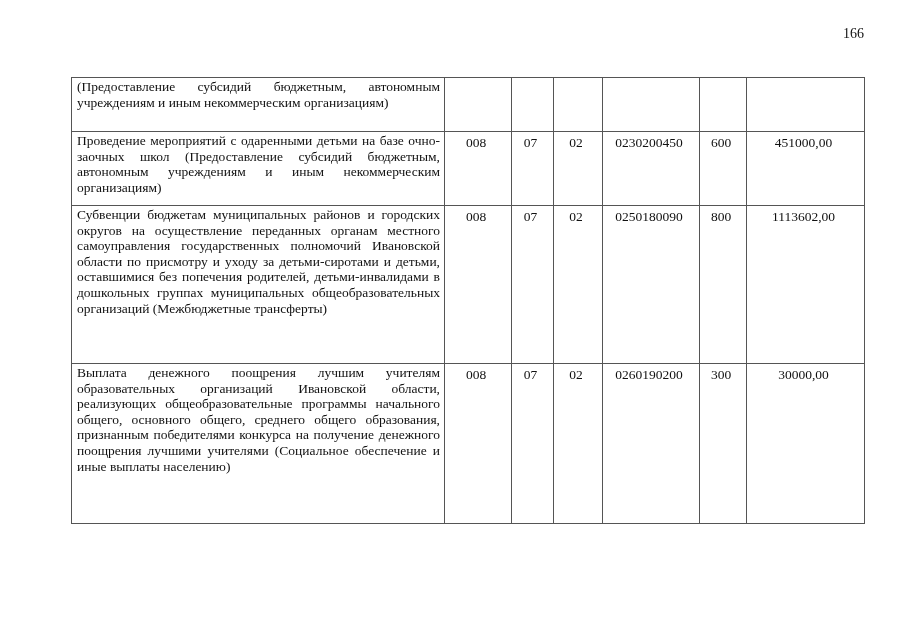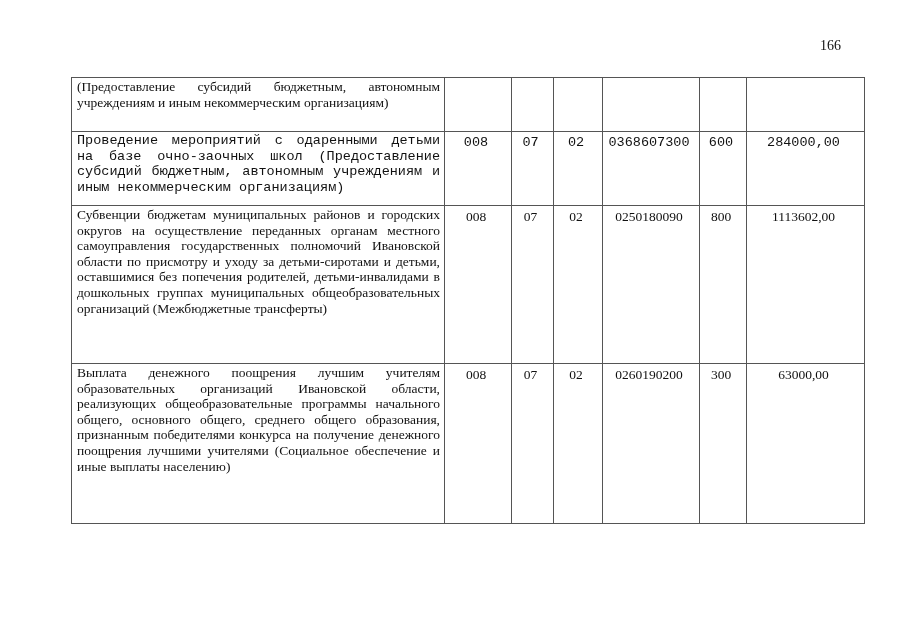--- a/index.html
+++ b/index.html
@@ -10,24 +10,24 @@
     body {
       width: 905px;
       height: 640px;
       position: relative;
       overflow: hidden;
       font-family: "Liberation Serif", "DejaVu Serif", serif;
       color: #111111;
     }
     .page-number {
       position: absolute;
-      top: 38px;
+      top: 26px;
       left: 820px;
       width: 44px;
-      text-align: left;
+      text-align: right;
       font-size: 14px;
       line-height: 16px;
     }
     table.budget {
       position: absolute;
       top: 77px;
       left: 71px;
       border-collapse: collapse;
       table-layout: fixed;
       width: 793px;
@@ -50,21 +50,21 @@
       padding-top: 3px;
     }
     col.c-desc { width: 373px; }
     col.c-ved  { width: 67px; }
     col.c-rz   { width: 42px; }
     col.c-pr   { width: 49px; }
     col.c-csr  { width: 97px; }
     col.c-vr   { width: 47px; }
     col.c-sum  { width: 118px; }
     tr.r0 td { height: 50px; }
-    tr.r1 td { height: 70px; font-family: Liberation Mono, monospace; }
+    tr.r1 td { height: 70px; }
     tr.r2 td { height: 154px; }
     tr.r3 td { height: 34px; }
     tr.r4 td { height: 156px; }
   </style>
 </head>
 <body>
 
 <div class="page-number">166</div>
 
 <table class="budget">
@@ -85,36 +85,36 @@
       <td class="num"></td>
       <td class="num"></td>
       <td class="num"></td>
       <td class="num"></td>
     </tr>
     <tr class="r1">
       <td class="desc">Проведение мероприятий с одаренными детьми на базе очно-заочных школ (Предоставление субсидий бюджетным, автономным учреждениям и иным некоммерческим организациям)</td>
       <td class="num">008</td>
       <td class="num">07</td>
       <td class="num">02</td>
-      <td class="num">0368607300</td>
+      <td class="num">0230200450</td>
       <td class="num">600</td>
-      <td class="num">284000,00</td>
+      <td class="num">451000,00</td>
     </tr>
     <tr class="r2">
       <td class="desc">Субвенции бюджетам муниципальных районов и городских округов на осуществление переданных органам местного самоуправления государственных полномочий Ивановской области по присмотру и уходу за детьми-сиротами и детьми, оставшимися без попечения родителей, детьми-инвалидами в дошкольных группах муниципальных общеобразовательных организаций (Межбюджетные трансферты)</td>
       <td class="num">008</td>
       <td class="num">07</td>
       <td class="num">02</td>
       <td class="num">0250180090</td>
       <td class="num">800</td>
       <td class="num">1113602,00</td>
     </tr>
     <tr class="r4">
       <td class="desc">Выплата денежного поощрения лучшим учителям образовательных организаций Ивановской области, реализующих общеобразовательные программы начального общего, основного общего, среднего общего образования, признанным победителями конкурса на получение денежного поощрения лучшими учителями (Социальное обеспечение и иные выплаты населению)</td>
       <td class="num">008</td>
       <td class="num">07</td>
       <td class="num">02</td>
       <td class="num">0260190200</td>
       <td class="num">300</td>
-      <td class="num">63000,00</td>
+      <td class="num">30000,00</td>
     </tr>
   </tbody>
 </table>
 
 </body></html>

